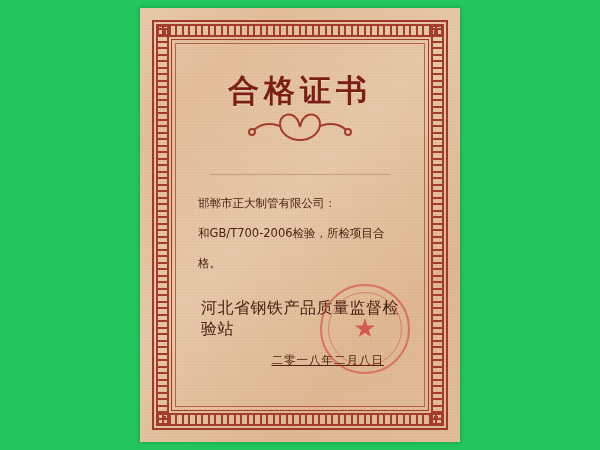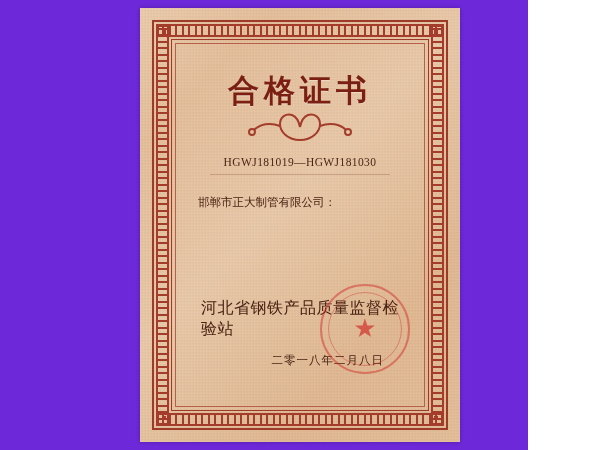--- a/index.html
+++ b/index.html
@@ -5,23 +5,23 @@
   html, body {
     margin: 0;
     padding: 0;
     width: 600px;
     height: 450px;
     background: #ffffff;
     font-family: "Liberation Serif", serif;
   }
   #stage {
     position: relative;
-    width: 528px;
+    width: 600px;
     height: 450px;
-    background: #6d28d9;
+    background: #22c55e;
     overflow: hidden;
   }
 
   
   #certificate {
     position: absolute;
     left: 140px;
     top: 8px;
     width: 320px;
     height: 434px;
@@ -140,21 +140,21 @@
     background: rgba(120,45,28,0.25);
   }
 
   #body {
     position: absolute;
     top: 140px;
     left: 18px;
     right: 14px;
   }
   .salutation {
-    font-family: Liberation Mono, monospace;
+    font-family: Liberation Serif, serif;
     font-size: 11.5px;
     line-height: 30px;
     color: #4a2212;
   }
   .para {
     font-family: "DejaVu Sans", sans-serif;
     font-size: 11.5px;
     line-height: 30px;
     color: #4a2212;
     text-indent: 23px;
@@ -171,20 +171,21 @@
     margin-left: 21px;
   }
   #date {
     position: absolute;
     bottom: 34px;
     right: 36px;
     font-family: "DejaVu Sans", sans-serif;
     font-size: 11.5px;
     color: #4a2212;
     letter-spacing: 1px;
+    text-decoration: underline;
   }
 
   
   #seal {
     position: absolute;
     right: 10px;
     bottom: 28px;
     width: 86px;
     height: 86px;
     border-radius: 50%;
@@ -262,25 +263,25 @@
             <path d="M64 30 C52 30 44 22 44 14 C44 7 50 3 56 5 C61 7 63 12 64 17"></path>
             <path d="M64 30 C76 30 84 22 84 14 C84 7 78 3 72 5 C67 7 65 12 64 17"></path>
             <path d="M44 16 C34 12 24 14 18 20"></path>
             <path d="M84 16 C94 12 104 14 110 20"></path>
             <circle cx="16" cy="22" r="3"></circle>
             <circle cx="112" cy="22" r="3"></circle>
           </g>
         </svg>
       </div>
 
-      <div id="serial">HGWJ181019—HGWJ181030</div>
       <div id="serial-rule"></div>
 
       <div id="body">
         <div class="salutation">邯郸市正大制管有限公司：</div>
+        <div class="para" style="text-indent:0">和GB/T700-2006检验，所检项目合格。</div>
       </div>
 
       <div id="issuer">河北省钢铁产品质量监督检验站</div>
       <div id="date">二零一八年二月八日</div>
 
       <div id="seal">
         <div id="seal-inner"></div>
         <div id="seal-star">★</div>
       </div>
 

